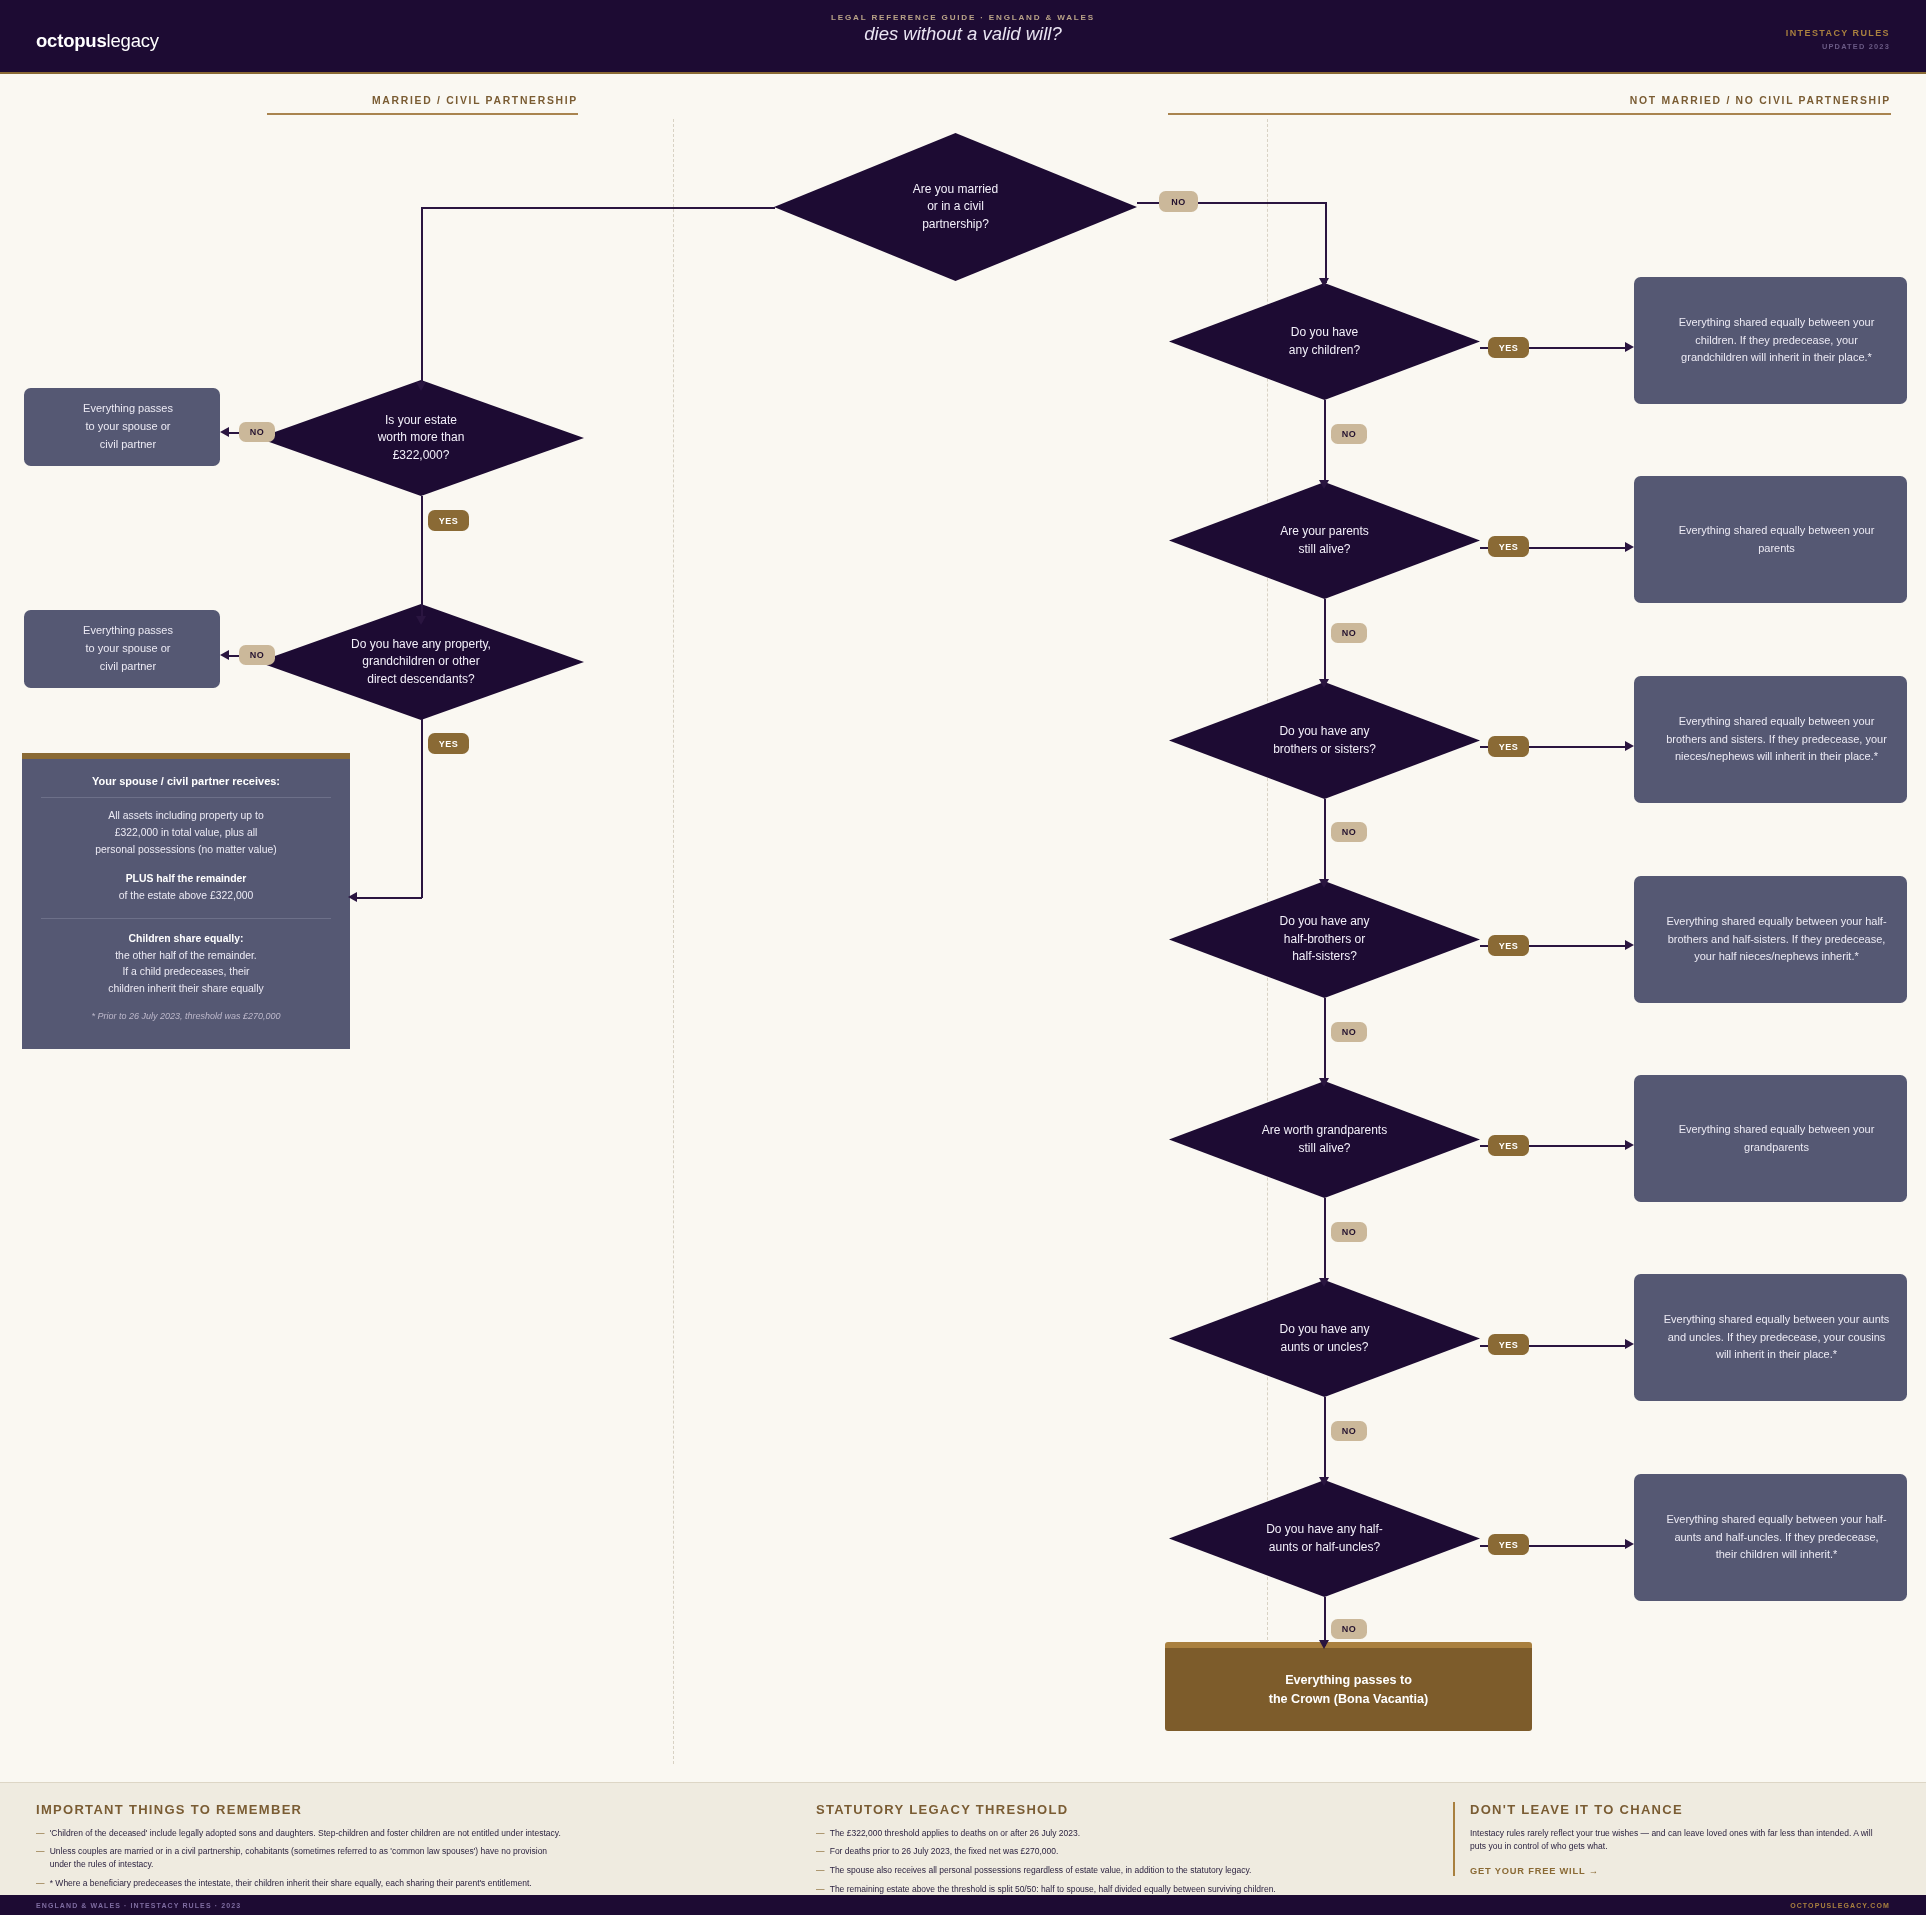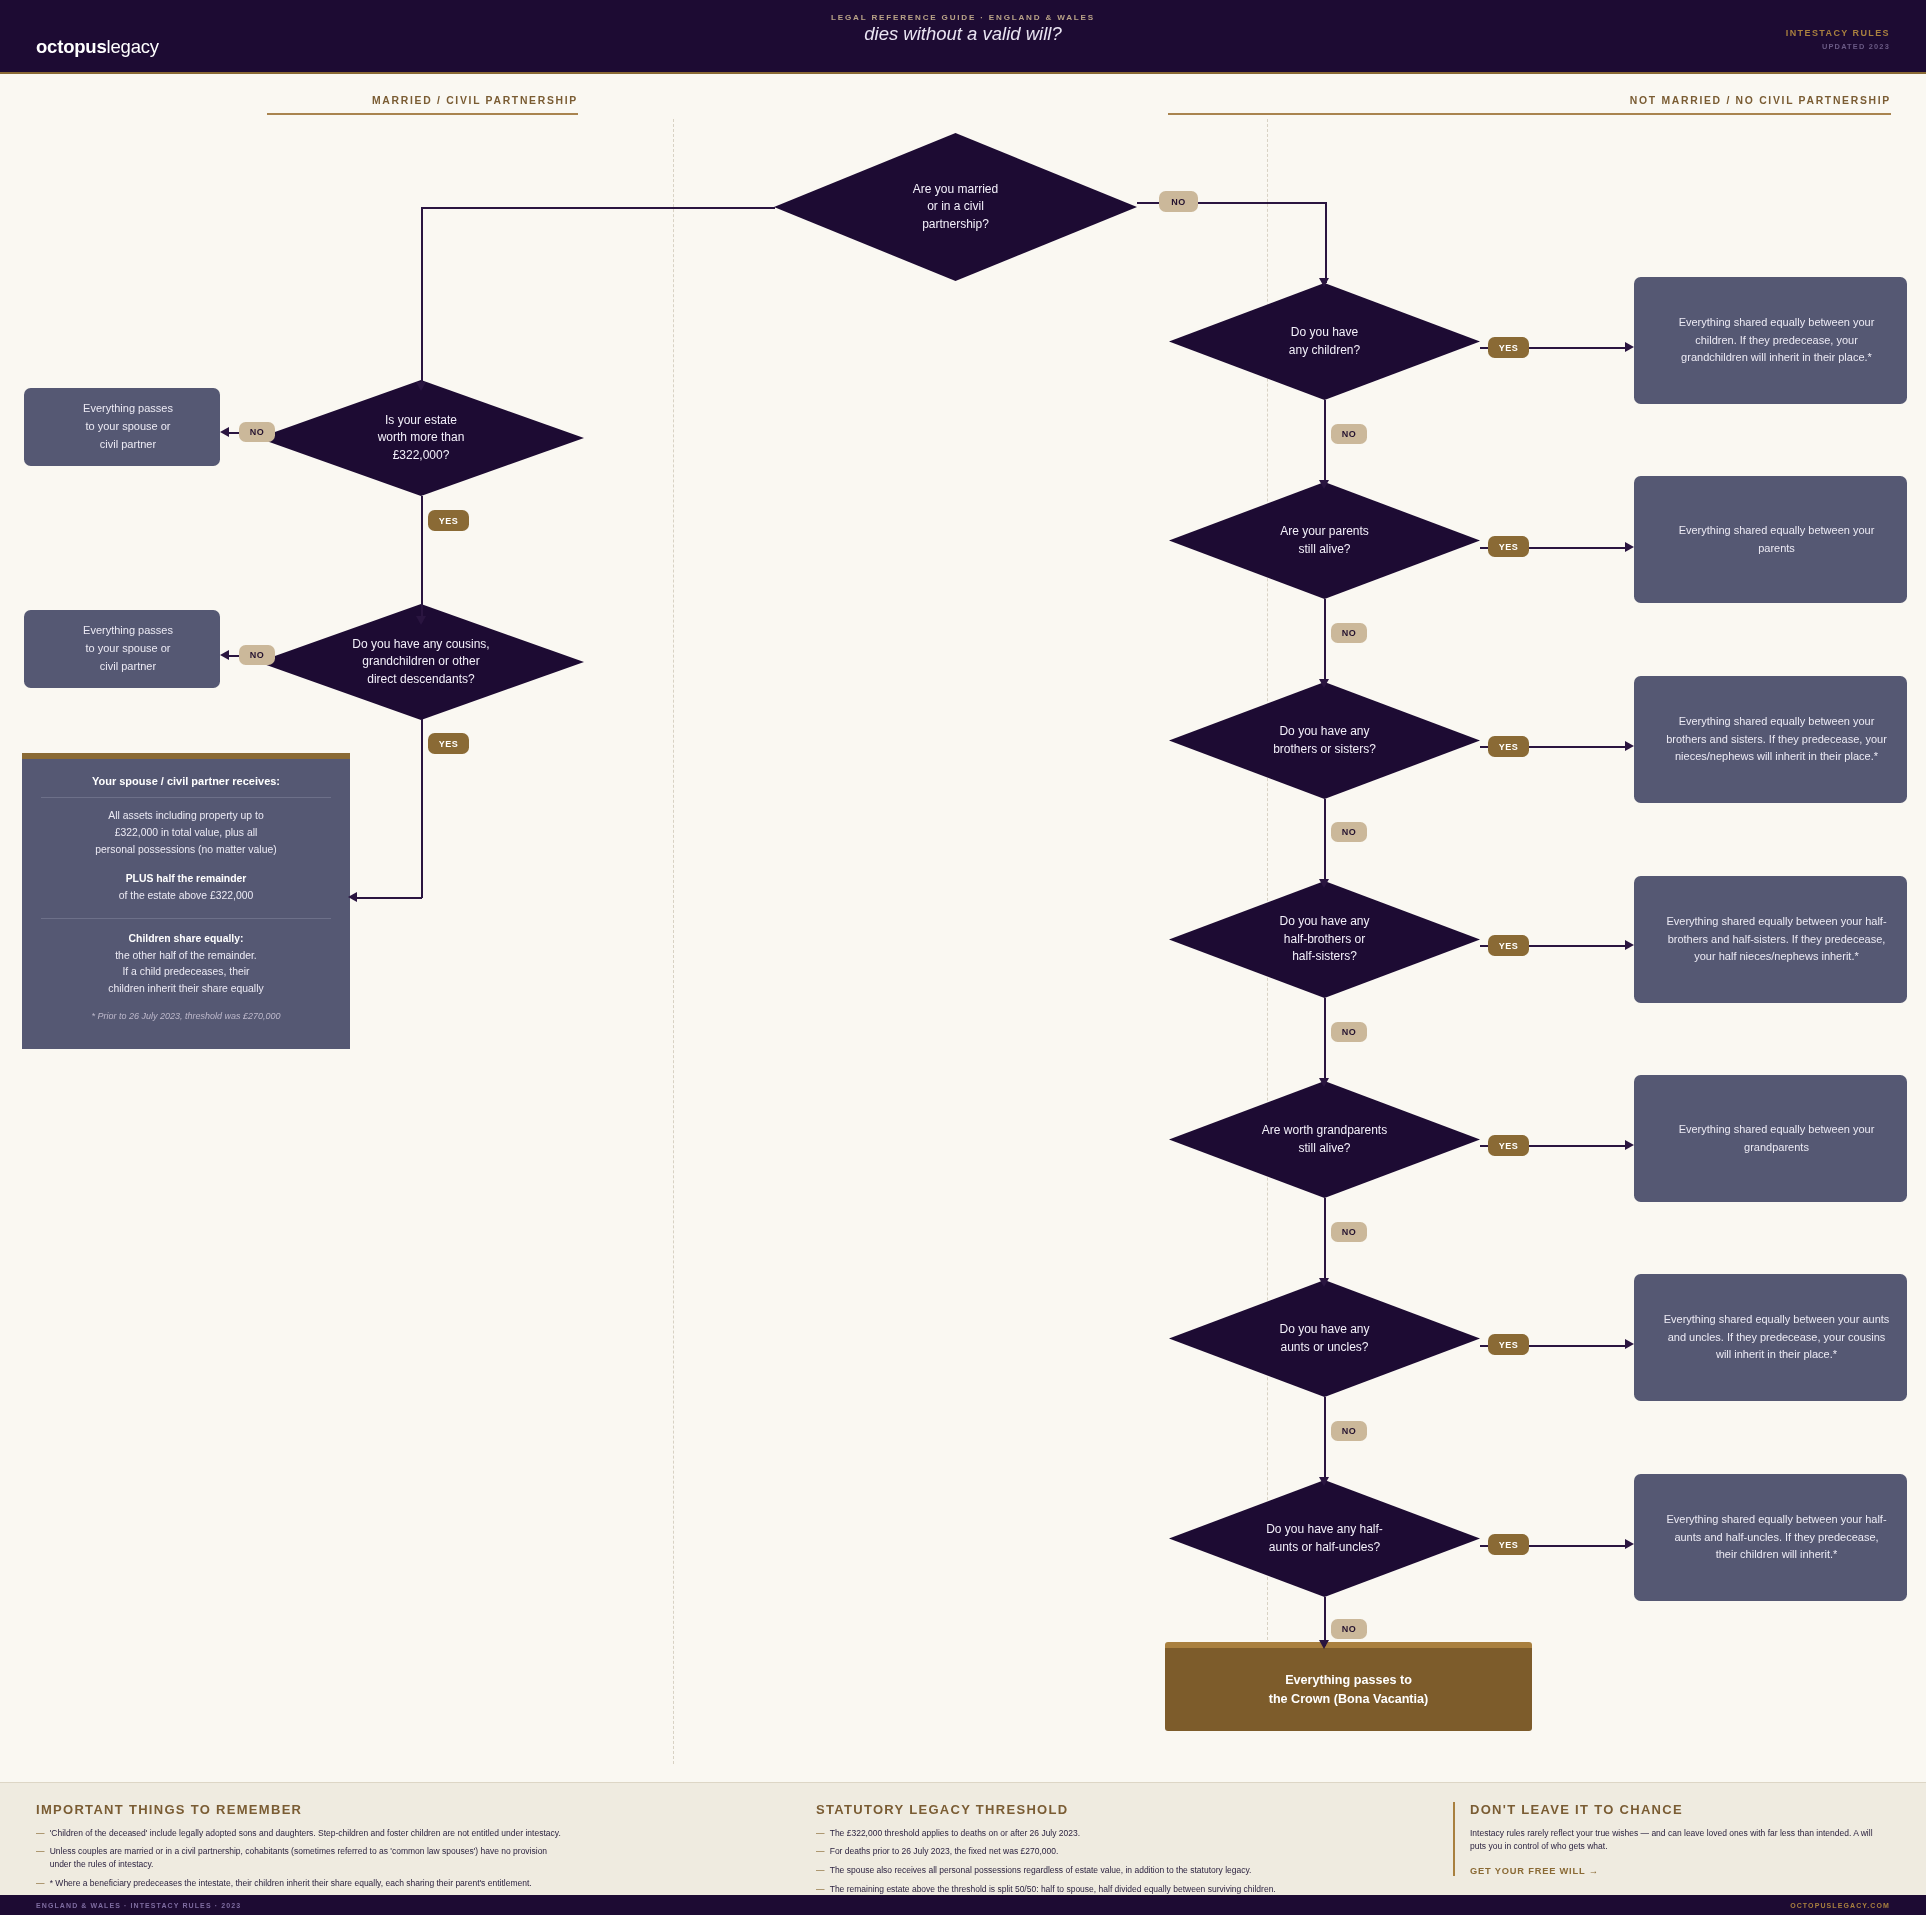--- a/index.html
+++ b/index.html
@@ -10,21 +10,21 @@
     overflow: hidden;
   }
   #stage { position: relative; width: 1926px; height: 1916px; background: #faf8f2; }
 
   
   .header {
     position: absolute; left: 0; top: 0; width: 1926px; height: 74px;
     background: #1d0b33; border-bottom: 2.2px solid #8a6a35;
   }
   .logo {
-    position: absolute; left: 36px; top: 36px;
+    position: absolute; left: 36px; top: 30px;
     font-size: 18.5px; color: #ffffff; letter-spacing: -0.2px;
   }
   .logo b { font-weight: 700; }
   .logo span { font-weight: 400; }
   .hdr-center { position: absolute; left: 0; right: 0; top: 13.3px; text-align: center; }
   .hdr-kicker {
     font-size: 8.1px; letter-spacing: 1.8px; font-weight: 700;
     color: #b9a387;
   }
   .hdr-title-1 { font-size: 18.5px; color: #ffffff; margin-top: 6.7px; font-weight: 400; }
@@ -198,21 +198,21 @@
   </div>
 
   <div class="ln lnv" style="left:421px; top:496px; height:126px;"></div>
   <div class="arrow down" style="left:416px; top:616px;"></div>
   <div class="pill yes" style="left:428px; top:510px; width:41px; height:21px;">
     <span>YES</span>
   </div>
 
   <div class="diamond" style="left:258px; top:604px; width:326px; height:116px;">
     <div class="dtext">
-      <span>Do you have any cousins,</span><br>
+      <span>Do you have any property,</span><br>
       <span>grandchildren or other</span><br>
       <span>direct descendants?</span>
     </div>
   </div>
 
   <div class="obox" style="left:24px; top:610px; width:196px; height:78px;">
     <div class="otext">
       <span>Everything passes</span><br>
       <span>to your spouse or</span><br>
       <span>civil partner</span>

